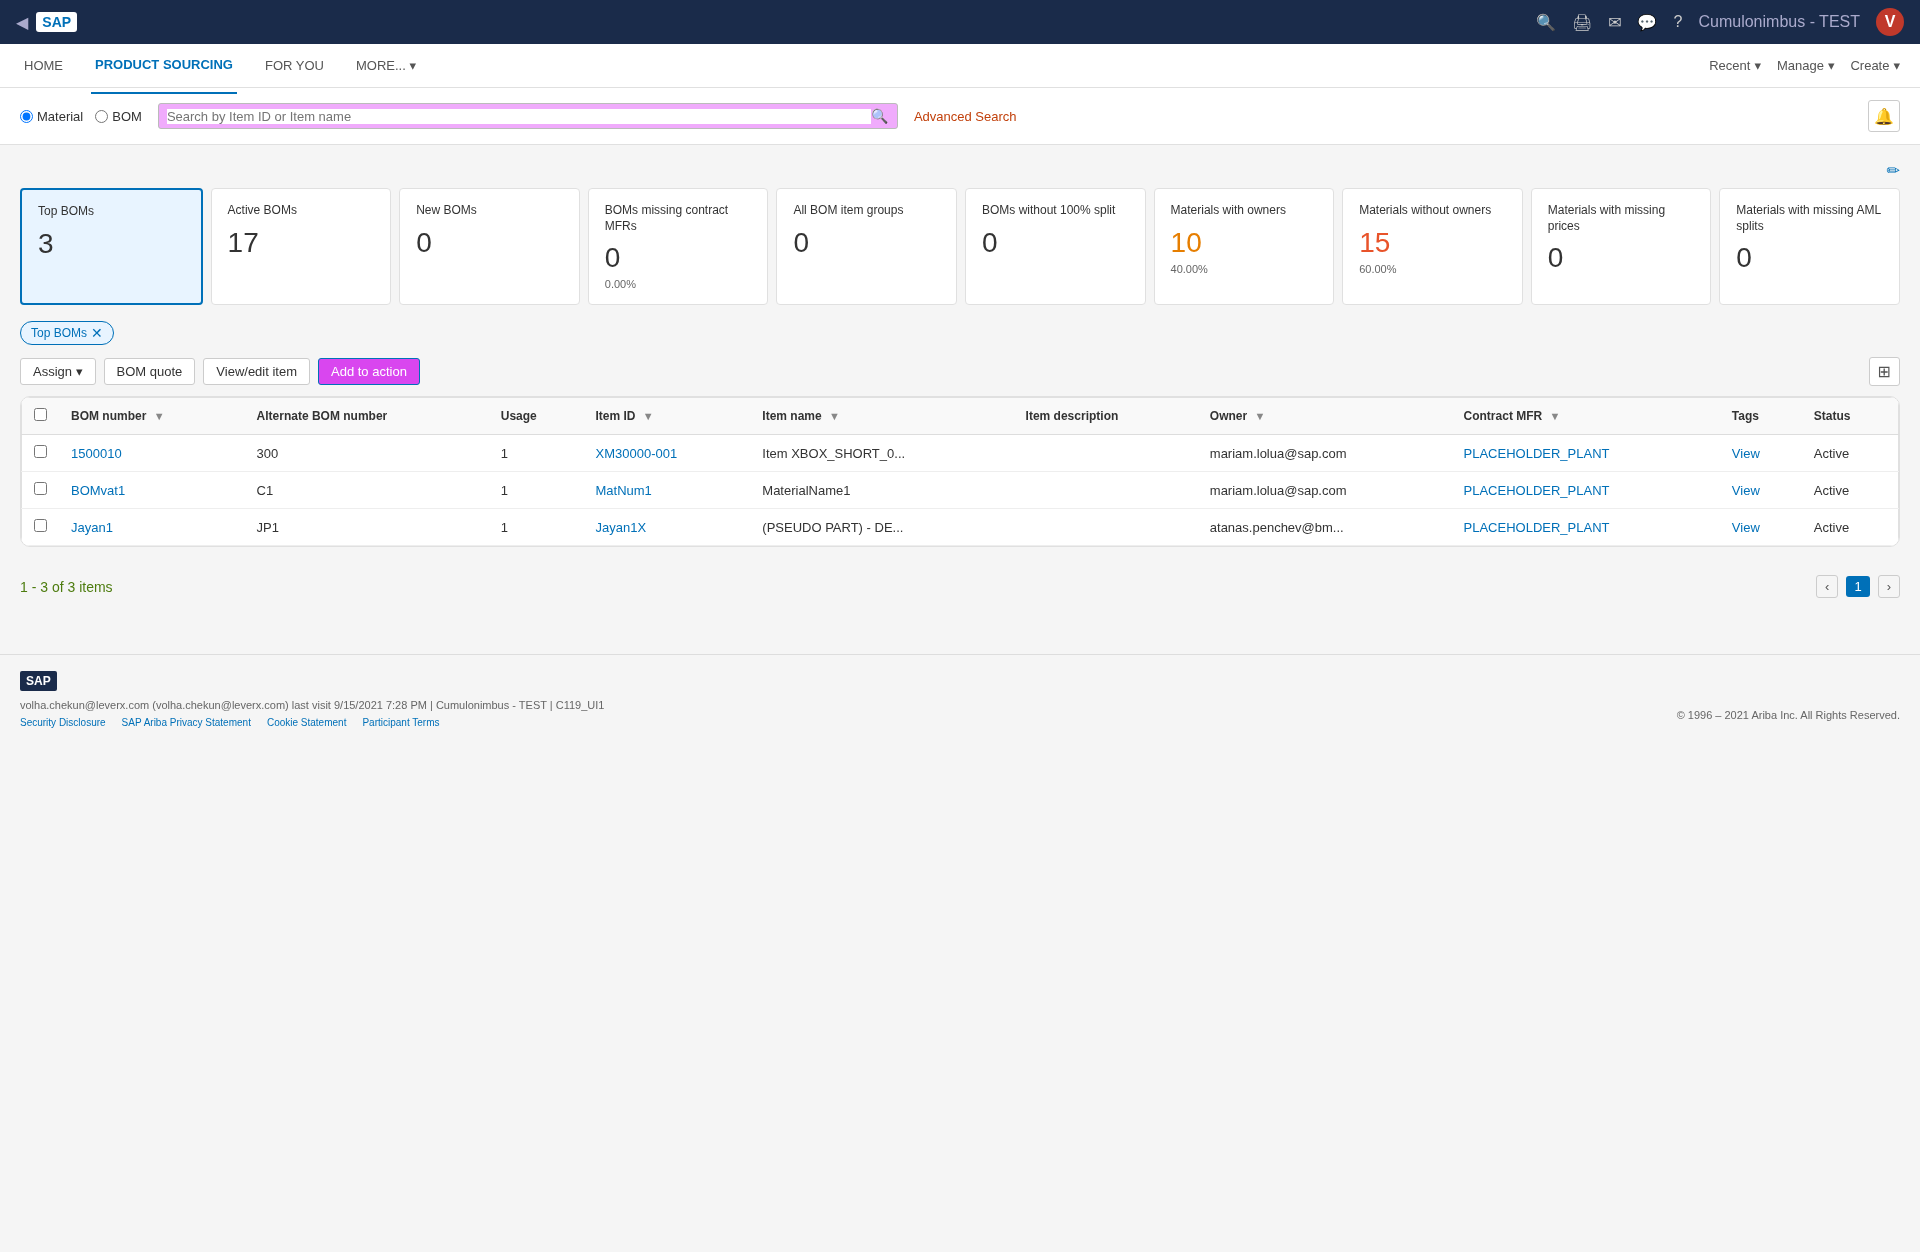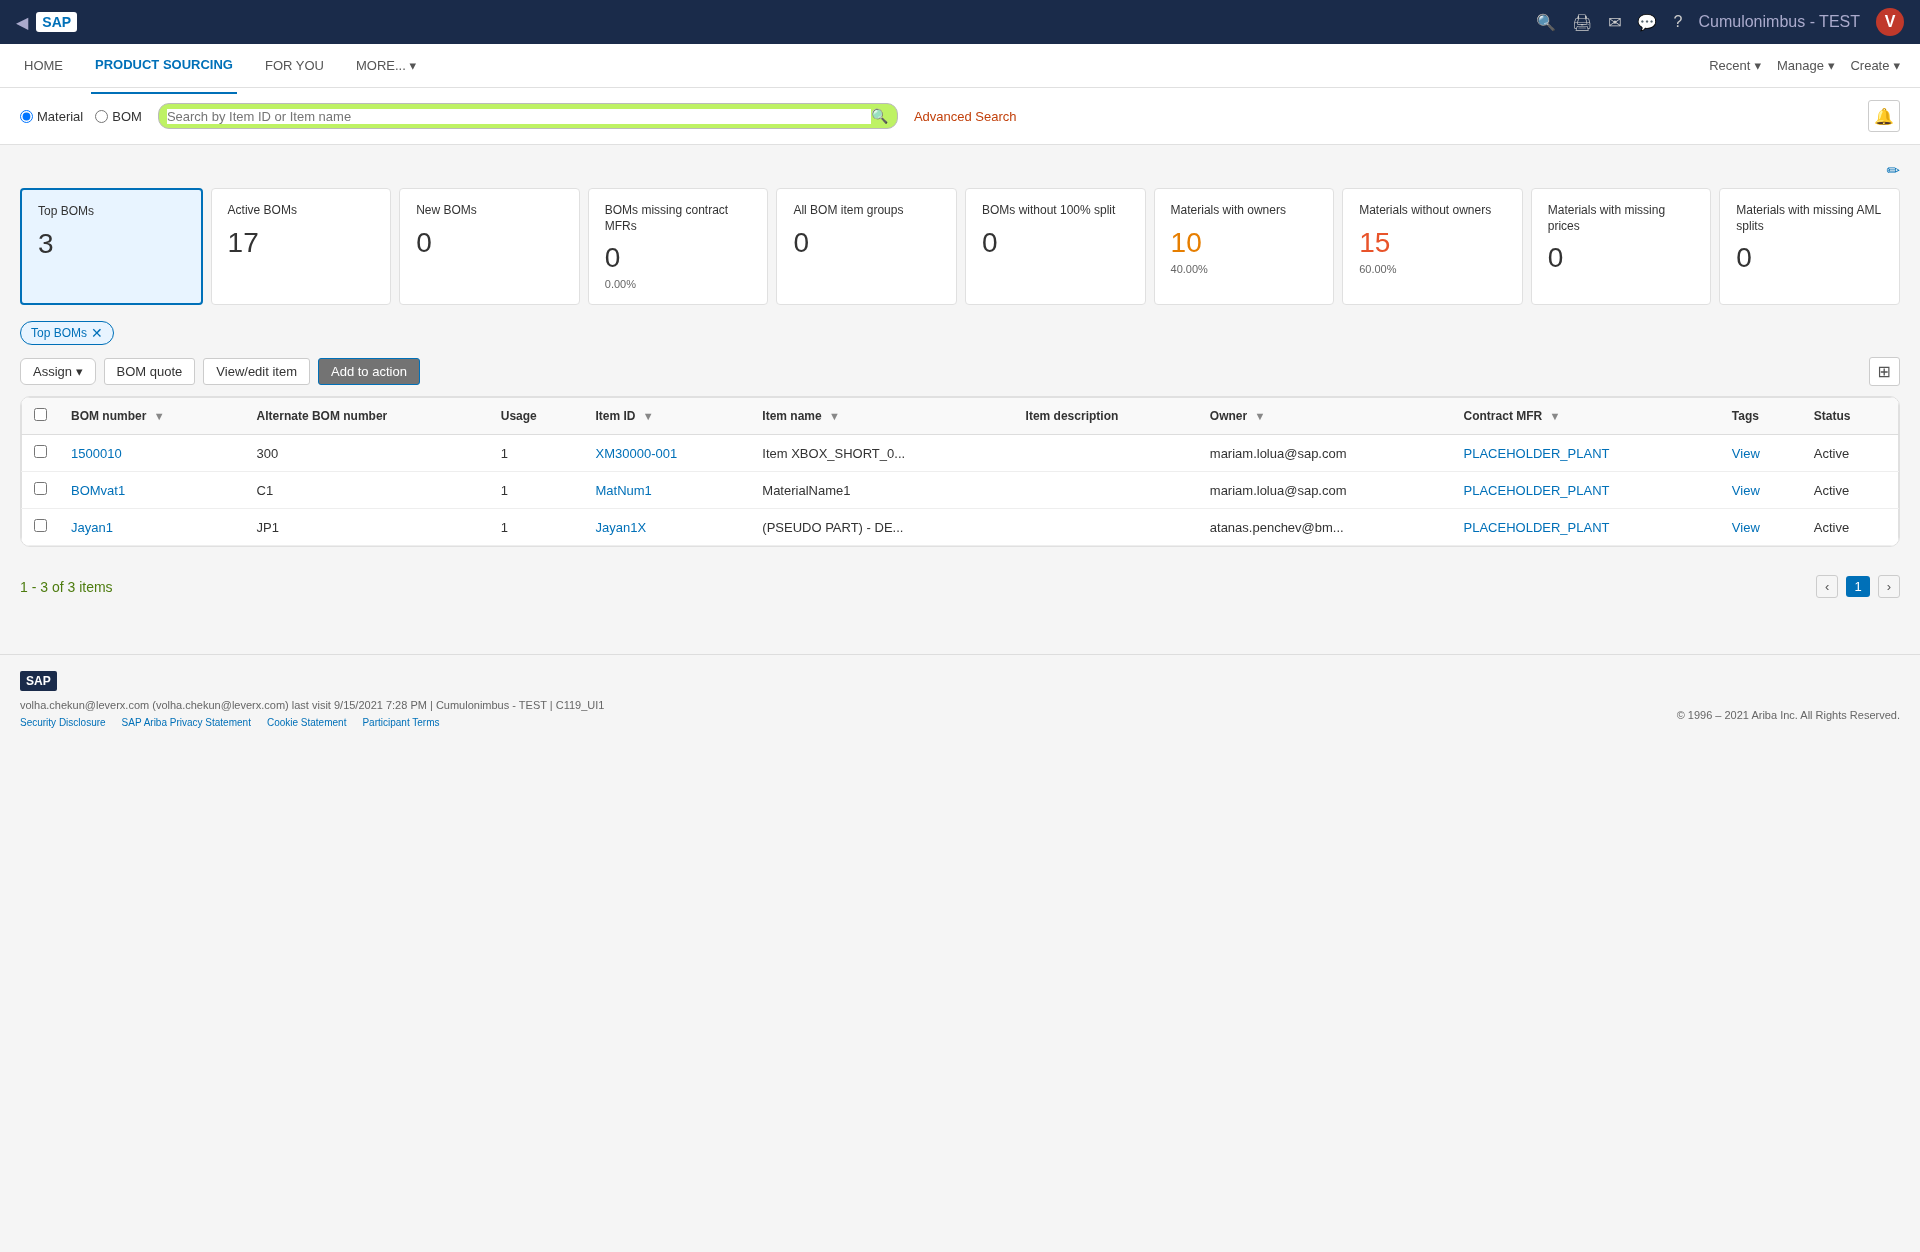--- a/index.html
+++ b/index.html
@@ -80,25 +80,25 @@
       display: flex;
       align-items: center;
       gap: 16px;
     }
     .radio-group { display: flex; align-items: center; gap: 12px; }
     .radio-label { display: flex; align-items: center; gap: 4px; font-size: 13px; cursor: pointer; }
     .search-input-wrap {
       display: flex;
       align-items: center;
       border: 1px solid #bbb;
-      border-radius: 11px;
+      border-radius: 3px;
       padding: 4px 8px;
       flex: 1;
       max-width: 740px;
-      background: #bef264;
+      background: #f0abfc;
     }
     .search-input-wrap input {
       border: none;
       outline: none;
       flex: 1;
       font-size: 13px;
       color: #999;
     }
     .search-icon { color: #666; font-size: 14px; }
     .advanced-search-link { color: #c2410c; font-size: 13px; cursor: pointer; text-decoration: none; }
@@ -176,25 +176,25 @@
     .btn {
       border: 1px solid #ccc;
       border-radius: 3px;
       padding: 5px 12px;
       font-size: 13px;
       cursor: pointer;
       background: #fff;
       color: #333;
     }
     .btn.primary {
-      background: #737373;
+      background: #d946ef;
       color: #fff;
       border-color: #0070b8;
     }
-    .btn-dropdown { display: flex; align-items: center; gap: 4px; border-radius: 6px; }
+    .btn-dropdown { display: flex; align-items: center; gap: 4px; }
     .table-settings-btn {
       margin-left: auto;
       border: 1px solid #ccc;
       border-radius: 3px;
       background: #fff;
       padding: 4px 8px;
       cursor: pointer;
       font-size: 16px;
       color: #555;
     }

